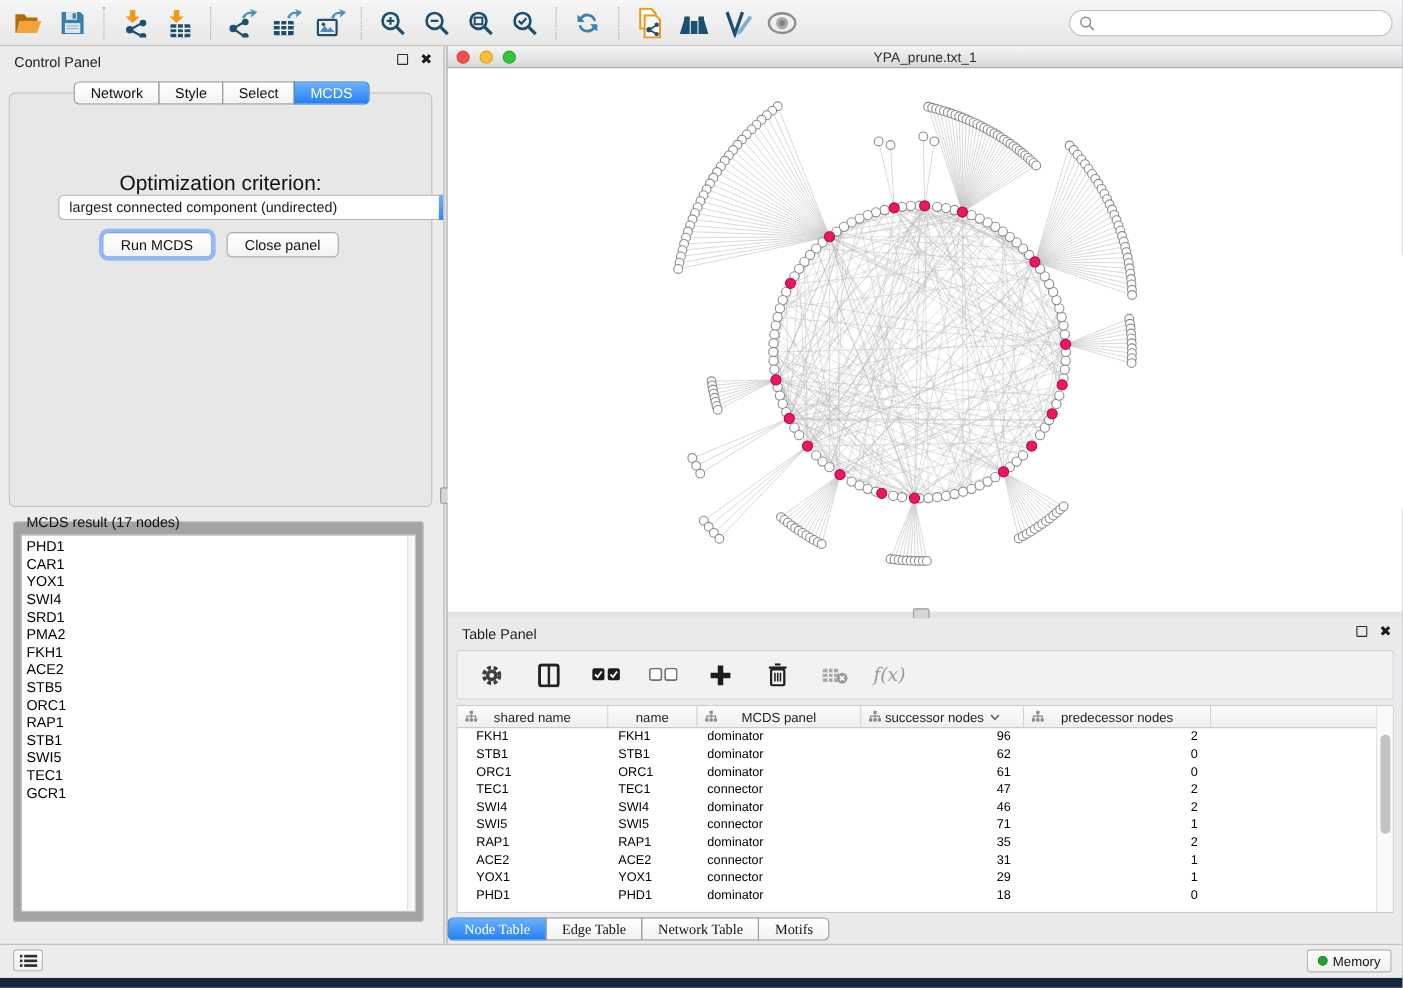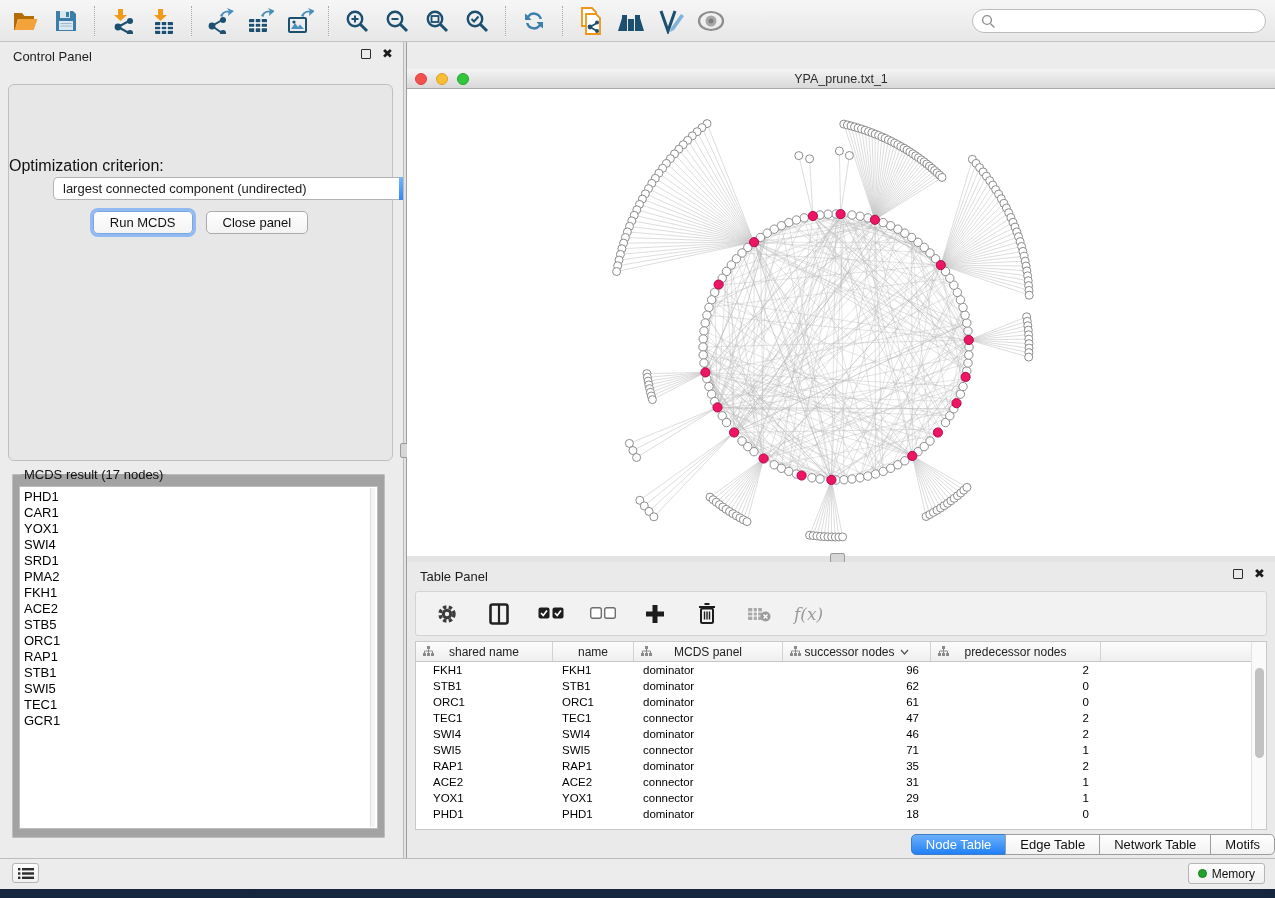--- a/index.html
+++ b/index.html
@@ -28,21 +28,21 @@
   .close-ic { font-size:13px; font-weight:bold; color:#1b1b1b; line-height:10px; }
   .cp-body { position:absolute; left:8px; top:42px; width:385px; height:377px; background:#e7e7e7;
              border:1px solid #c0c0c0; border-radius:6px; }
   .seg-wrap { position:absolute; left:0; top:32px; width:100%; display:flex; justify-content:center; z-index:3; }
   .seg { display:inline-flex; }
   .seg button { height:21px; padding:0 14px; font-size:13px; font-family:inherit; background:linear-gradient(#ffffff,#f2f2f2);
                 border:1px solid #9d9d9d; margin-left:-1px; color:#111; cursor:default; }
   .seg button:first-child { border-radius:5px 0 0 5px; margin-left:0; }
   .seg button:last-child { border-radius:0 5px 5px 0; }
   .seg button.active { background:linear-gradient(#6cb0fb,#2180f6); color:#fff; border-color:#3d7dc4; }
-  .opt-label { position:absolute; top:72px; width:100%; text-align:left; font-size:16px; color:#111; }
+  .opt-label { position:absolute; top:72px; width:100%; text-align:center; font-size:19px; color:#111; }
   .combo { position:absolute; left:44px; top:92px; width:365px; height:23px; background:#fff; border:1px solid #b3b3b3;
            border-radius:5px; display:flex; align-items:center; }
   .combo .val { flex:1; padding-left:9px; font-size:13px; white-space:nowrap; overflow:hidden; }
   .combo .step { width:19px; height:23px; margin:-1px -1px -1px 0; border-radius:0 5px 5px 0;
                  background:linear-gradient(#74b5fc,#2f86f6); display:flex; flex-direction:column;
                  align-items:center; justify-content:center; gap:2px; }
   .btn-row { position:absolute; top:126px; width:100%; display:flex; justify-content:center; gap:13px; }
   .mac-btn { height:23px; padding:0 16px; font-size:13px; font-family:inherit; background:linear-gradient(#ffffff,#f3f3f3);
              border:1px solid #ababab; border-radius:5px; color:#111; cursor:default; }
   .mac-btn.focus { box-shadow:0 0 0 3px rgba(98,160,251,.65); border-color:#7aa8de; }
@@ -60,21 +60,21 @@
             border-left:1px solid #bcbcbc; border-right:1px solid #9e9e9e; }
   .vsplit .nub { position:absolute; left:-4px; top:401px; width:10px; height:15px; background:#d6d6d6;
                  border:1px solid #9a9a9a; border-radius:2px; }
   .hsplit { position:absolute; left:407px; top:556px; width:868px; height:6px; background:#e4e4e4; }
   .hsplit .nub { position:absolute; left:423px; top:-3px; width:15px; height:10px; background:#d6d6d6;
                  border:1px solid #9a9a9a; border-radius:2px; }
 
   
   .net-frame { position:absolute; left:407px; top:42px; width:868px; height:514px; }
   .net-title { position:relative; width:100%; height:20px; background:linear-gradient(#f5f5f5,#d8d8d8);
-               border-bottom:1px solid #a8a8a8; display:flex; align-items:center;margin-top:27px; }
+               border-bottom:1px solid #a8a8a8; display:flex; align-items:center; }
   .lights { display:flex; gap:9px; padding-left:8px; }
   .light { width:12px; height:12px; border-radius:50%; }
   .light.red { background:#f4504e; border:1px solid #d94442; }
   .light.yellow { background:#f9be35; border:1px solid #dfa02b; }
   .light.green { background:#32c63c; border:1px solid #27a32f; }
   .net-title .title { position:absolute; left:0; right:0; text-align:center; font-size:12.5px; color:#2d2d2d; }
   .net-canvas { width:868px; height:494px; background:#fff; }
 
   
   .tp { position:absolute; left:407px; top:562px; width:868px; height:296px; background:#eaeaea; }
@@ -87,21 +87,21 @@
   .th { position:relative; display:flex; align-items:center; justify-content:center; border-right:1px solid #d2d2d2;
         font-size:12px; color:#222; gap:5px; }
   .th .colicon { position:absolute; left:7px; top:4px; }
   .tbody .tr { display:flex; height:16px; align-items:center; }
   .td { font-size:11.5px; color:#000; white-space:nowrap; overflow:hidden; }
   .td.l { padding-left:17px; text-align:left; }
   .td.l2 { padding-left:9px; }
   .td.r { text-align:right; padding-right:12px; }
   .tbl-scroll { position:absolute; right:0; top:0; bottom:0; width:15px; background:#fafafa; border-left:1px solid #e2e2e2; }
   .tbl-scroll .thumb { position:absolute; left:2.5px; top:26px; width:9px; height:90px; background:#c2c2c2; border-radius:5px; }
-  .tp-tabs { position:absolute; left:0; top:272px; width:100%; display:flex; justify-content:flex-end; }
+  .tp-tabs { position:absolute; left:0; top:272px; width:100%; display:flex; justify-content:flex-start;font-family:Liberation Serif, serif; }
 
   
   .statusbar { position:absolute; left:0; top:858px; width:1275px; height:31px; background:#ececec;
                border-top:1px solid #bdbdbd; }
   .sb-left { position:absolute; left:12px; top:4px; width:27px; height:20px; background:linear-gradient(#fdfdfd,#f0f0f0);
              border:1px solid #b5b5b5; border-radius:3px; display:flex; align-items:center; justify-content:center; }
   .mem-btn { position:absolute; right:10px; top:4px; height:21px; background:linear-gradient(#fdfdfd,#f0f0f0);
              border:1px solid #b5b5b5; border-radius:3px; display:flex; align-items:center; gap:5px;
              padding:0 9px; font-size:12px; color:#111; }
   .mem-dot { width:9px; height:9px; border-radius:50%; background:#1fa32c; border:1px solid #158020; }
@@ -282,20 +282,28 @@
   </div>
 
   <div class="cp">
     <div class="panel-head">
       <span class="panel-title">Control Panel</span>
       <span class="win-icons">
         <span class="float-ic"></span>
         <span class="close-ic">✖</span>
       </span>
     </div>
+    <div class="seg-wrap">
+        <div class="seg">
+          <button>Network</button>
+          <button>Style</button>
+          <button>Select</button>
+          <button class="active">MCDS</button>
+        </div>
+      </div>
     <div class="cp-body">
       <div class="opt-label">Optimization criterion:</div>
       <div class="combo">
         <span class="val">largest connected component (undirected)</span>
         <span class="step">
           <svg width="9" height="6" viewBox="0 0 9 6">
               <path d="M1 5l3.5-4L8 5" fill="none" stroke="#fff" stroke-width="1.6"></path>
             </svg>
           <svg width="9" height="6" viewBox="0 0 9 6">
               <path d="M1 1l3.5 4L8 1" fill="none" stroke="#fff" stroke-width="1.6"></path>

